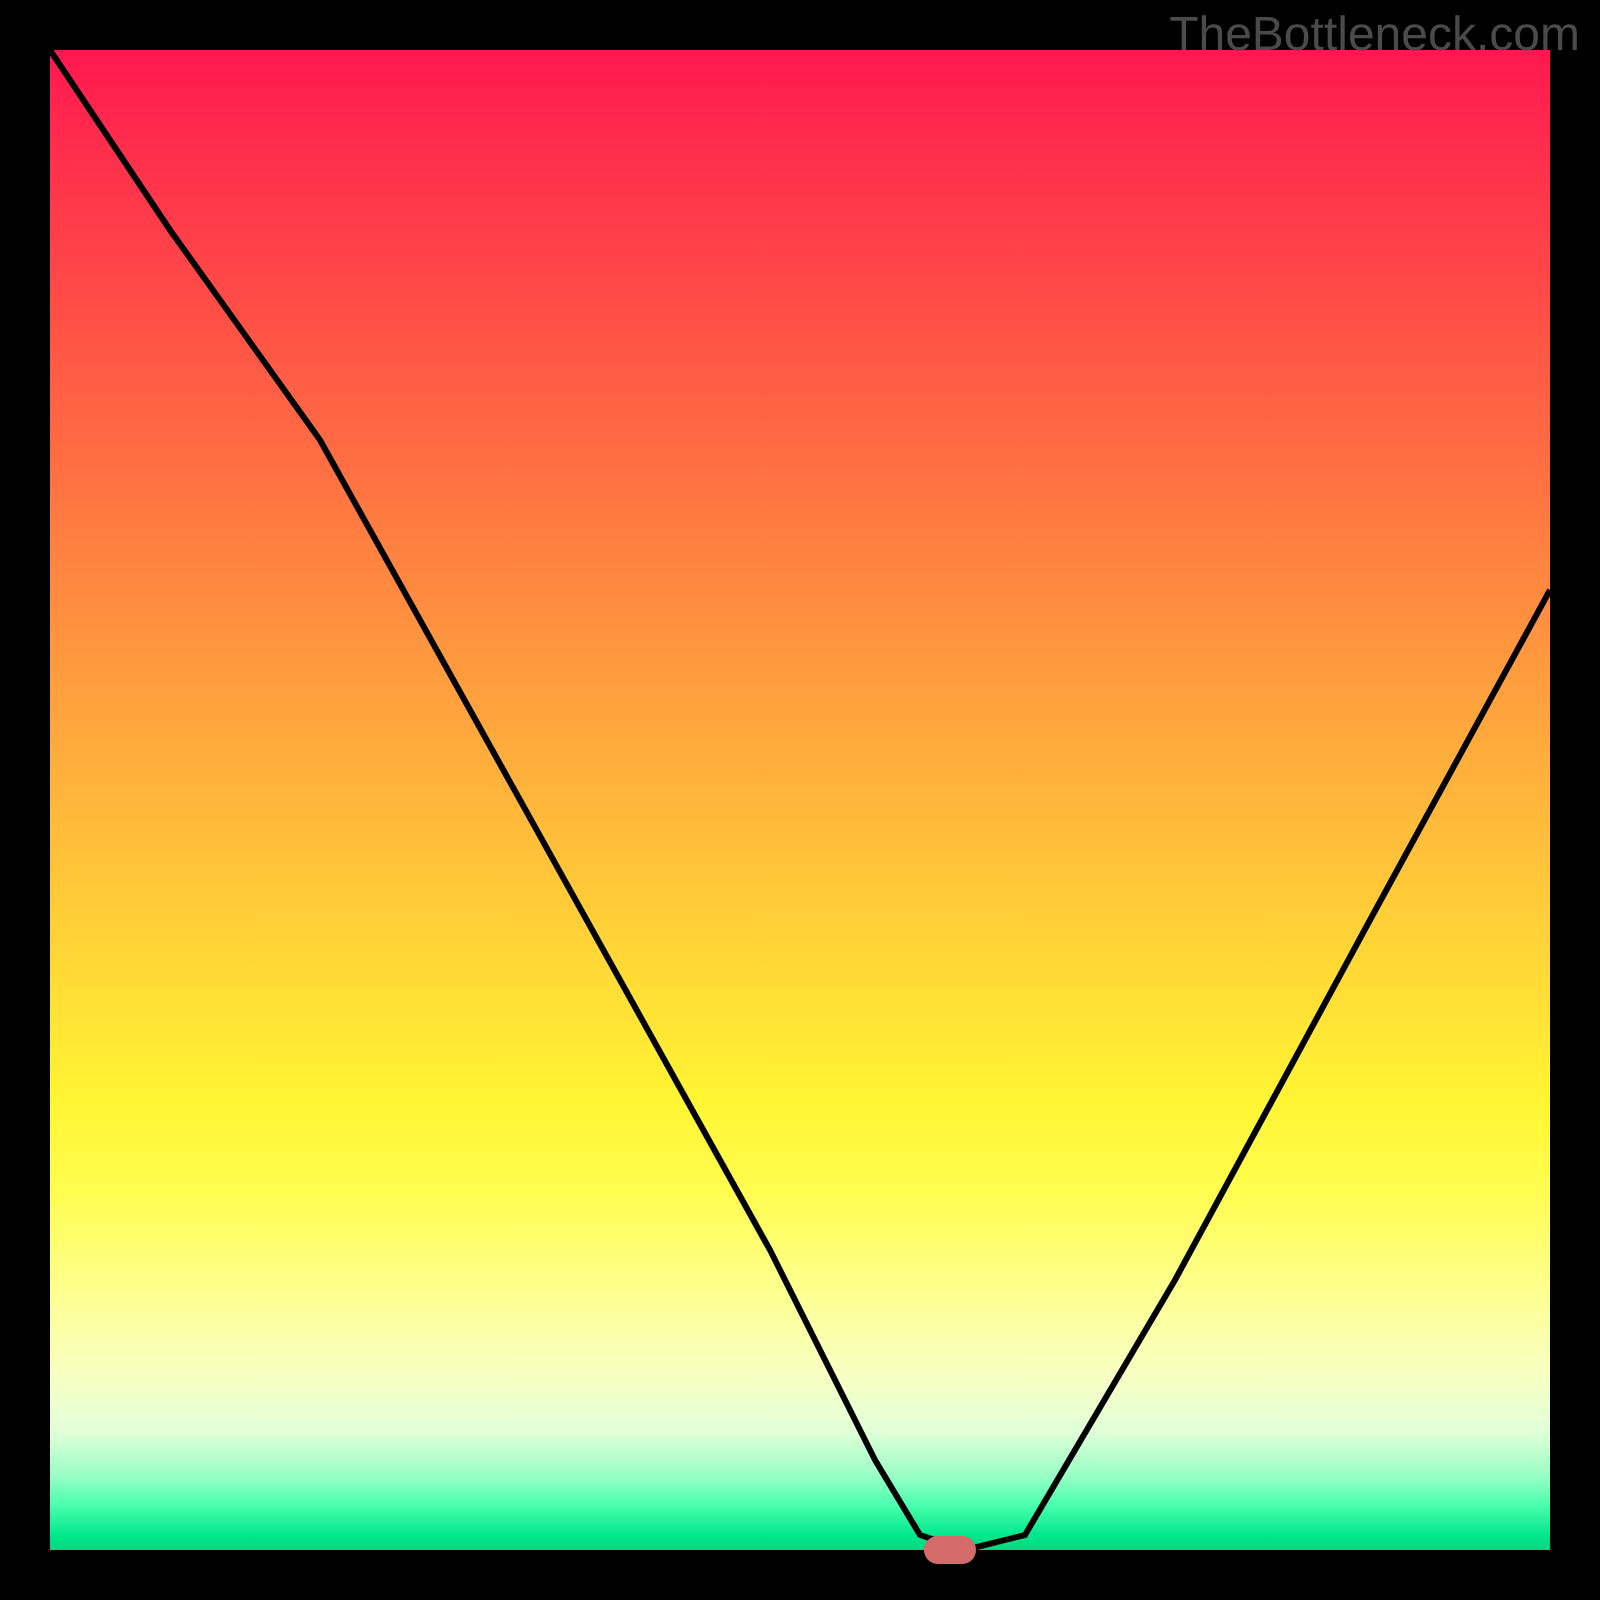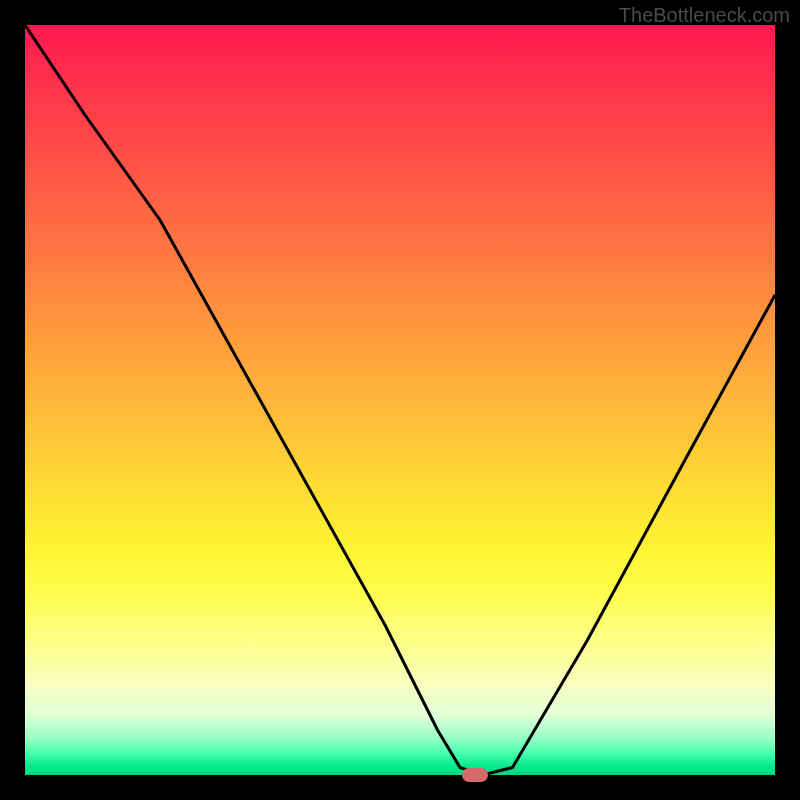--- a/index.html
+++ b/index.html
@@ -2,21 +2,21 @@
 <html><head>
 <meta charset="utf-8">
 <style>
   * { margin: 0; padding: 0; box-sizing: border-box; }
   body { width: 800px; height: 800px; background: #000; position: relative; font-family: Arial, sans-serif; }
   .attribution {
     position: absolute;
     top: 4px;
     right: 10px;
     color: #4a4a4a;
-    font-size: 20px;
+    font-size: 24px;
     font-weight: 500;
     z-index: 10;
   }
   .plot-area {
     position: absolute;
     left: 25px;
     top: 25px;
     width: 750px;
     height: 750px;
   }

